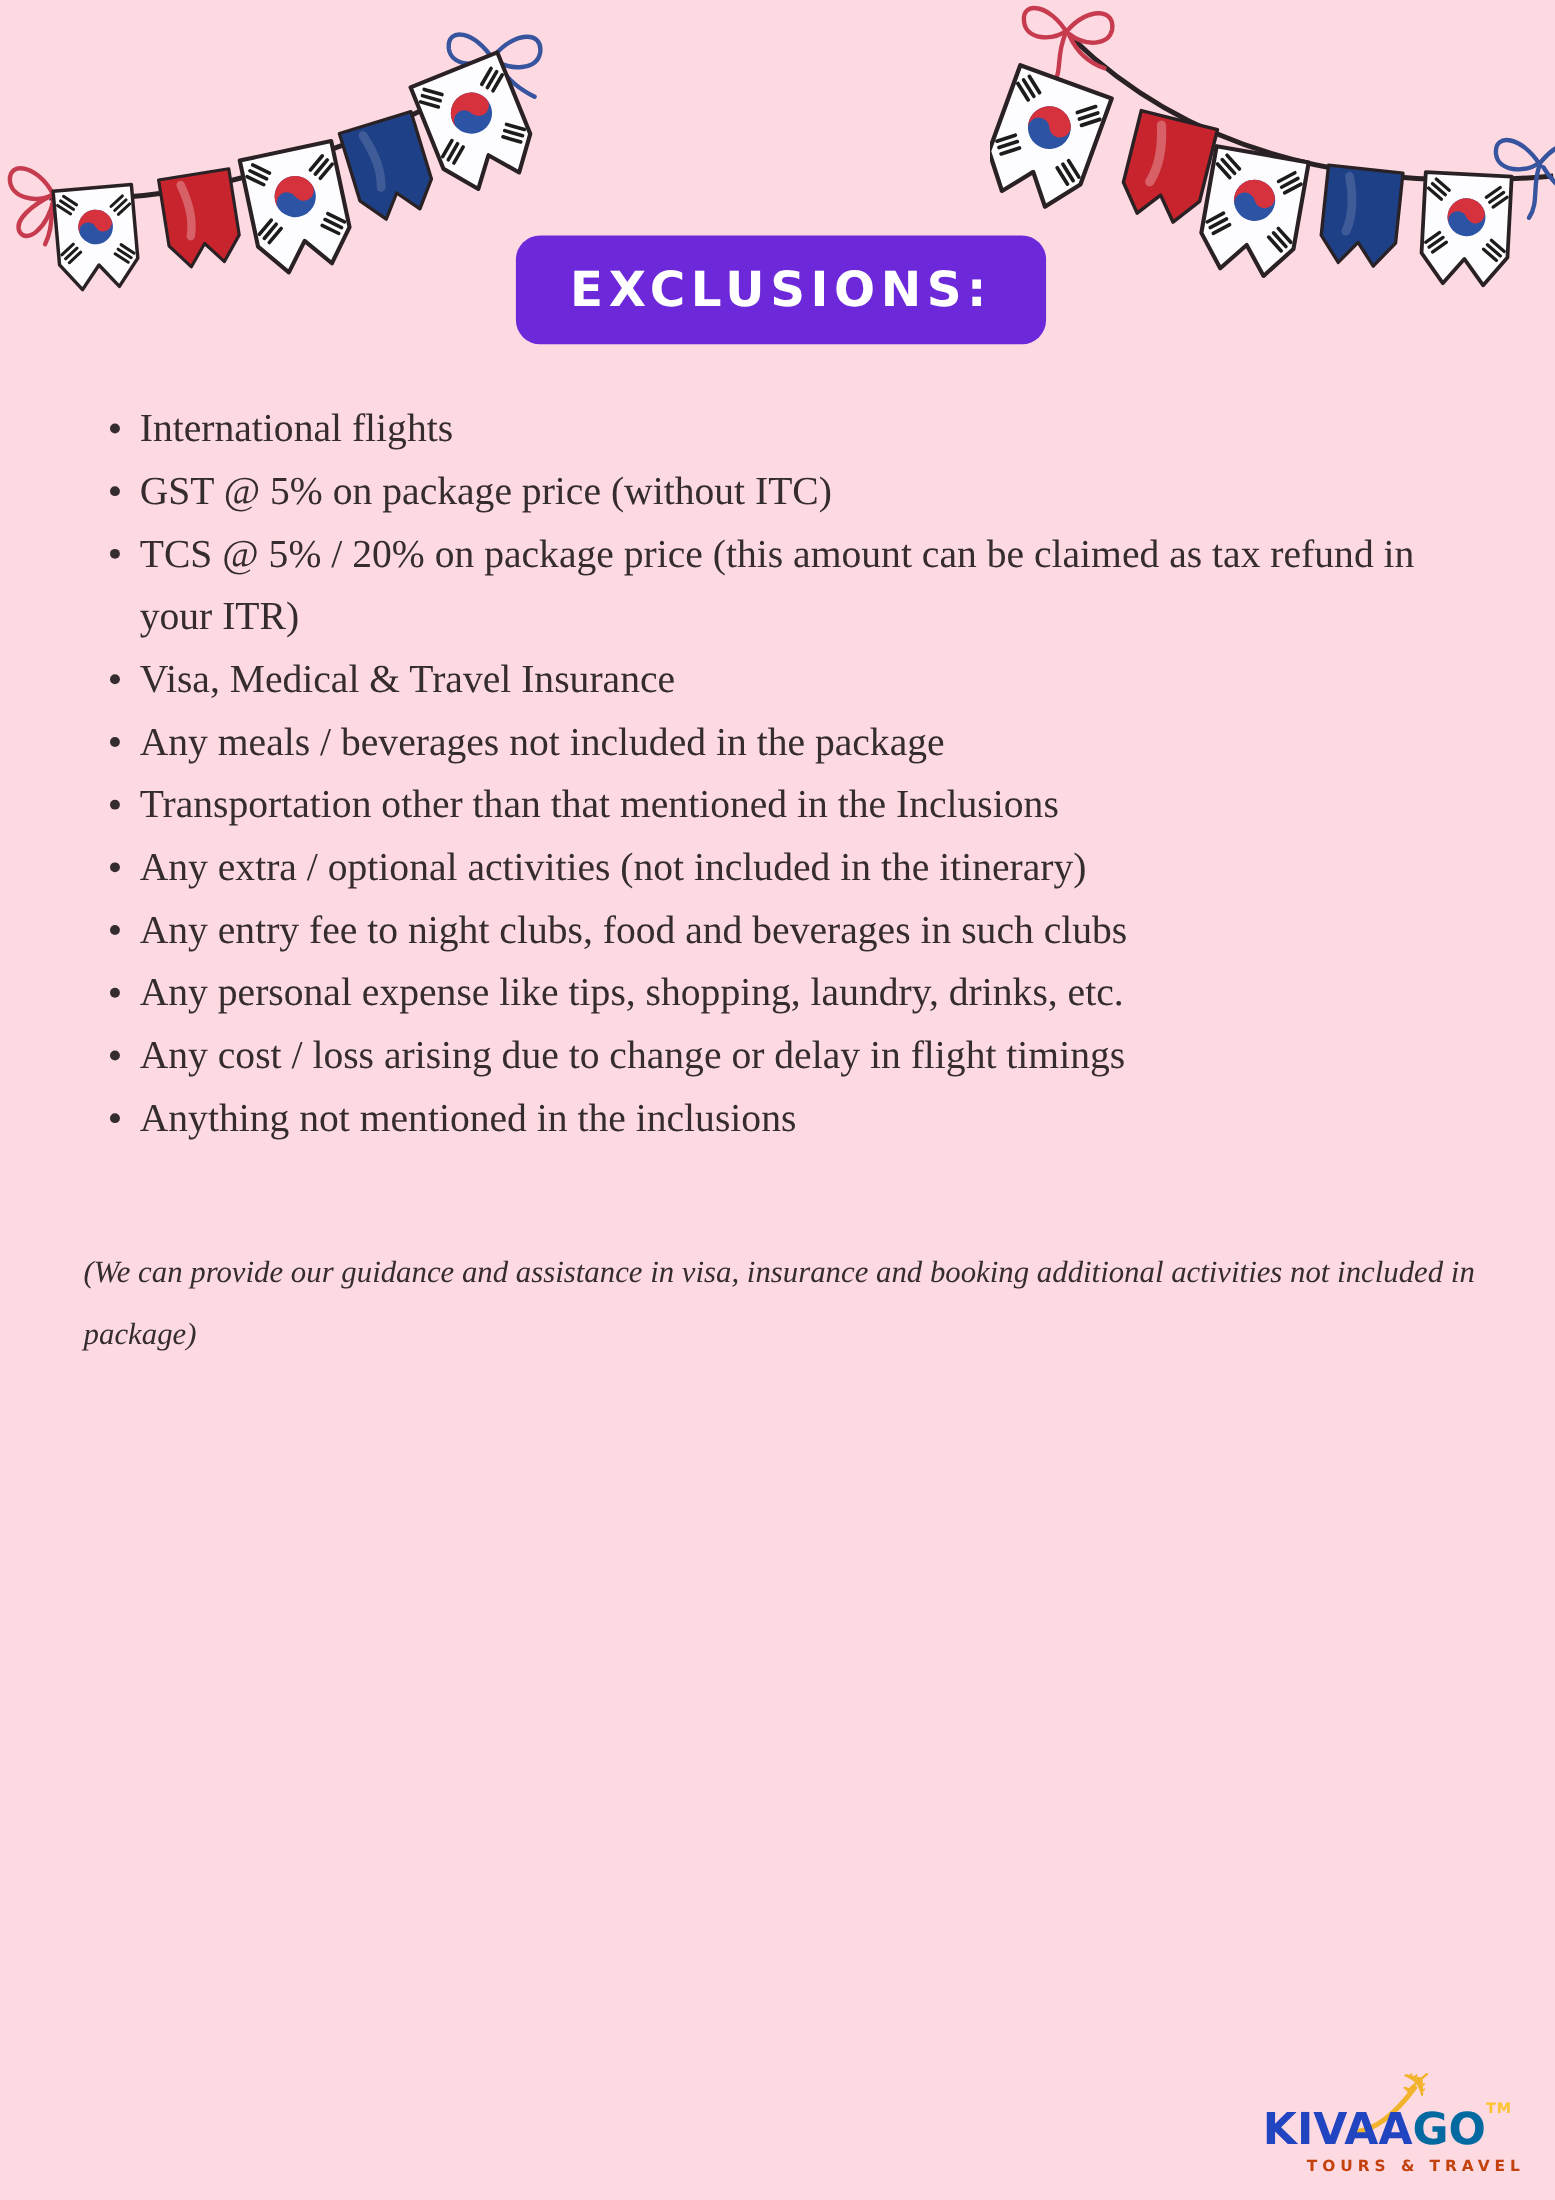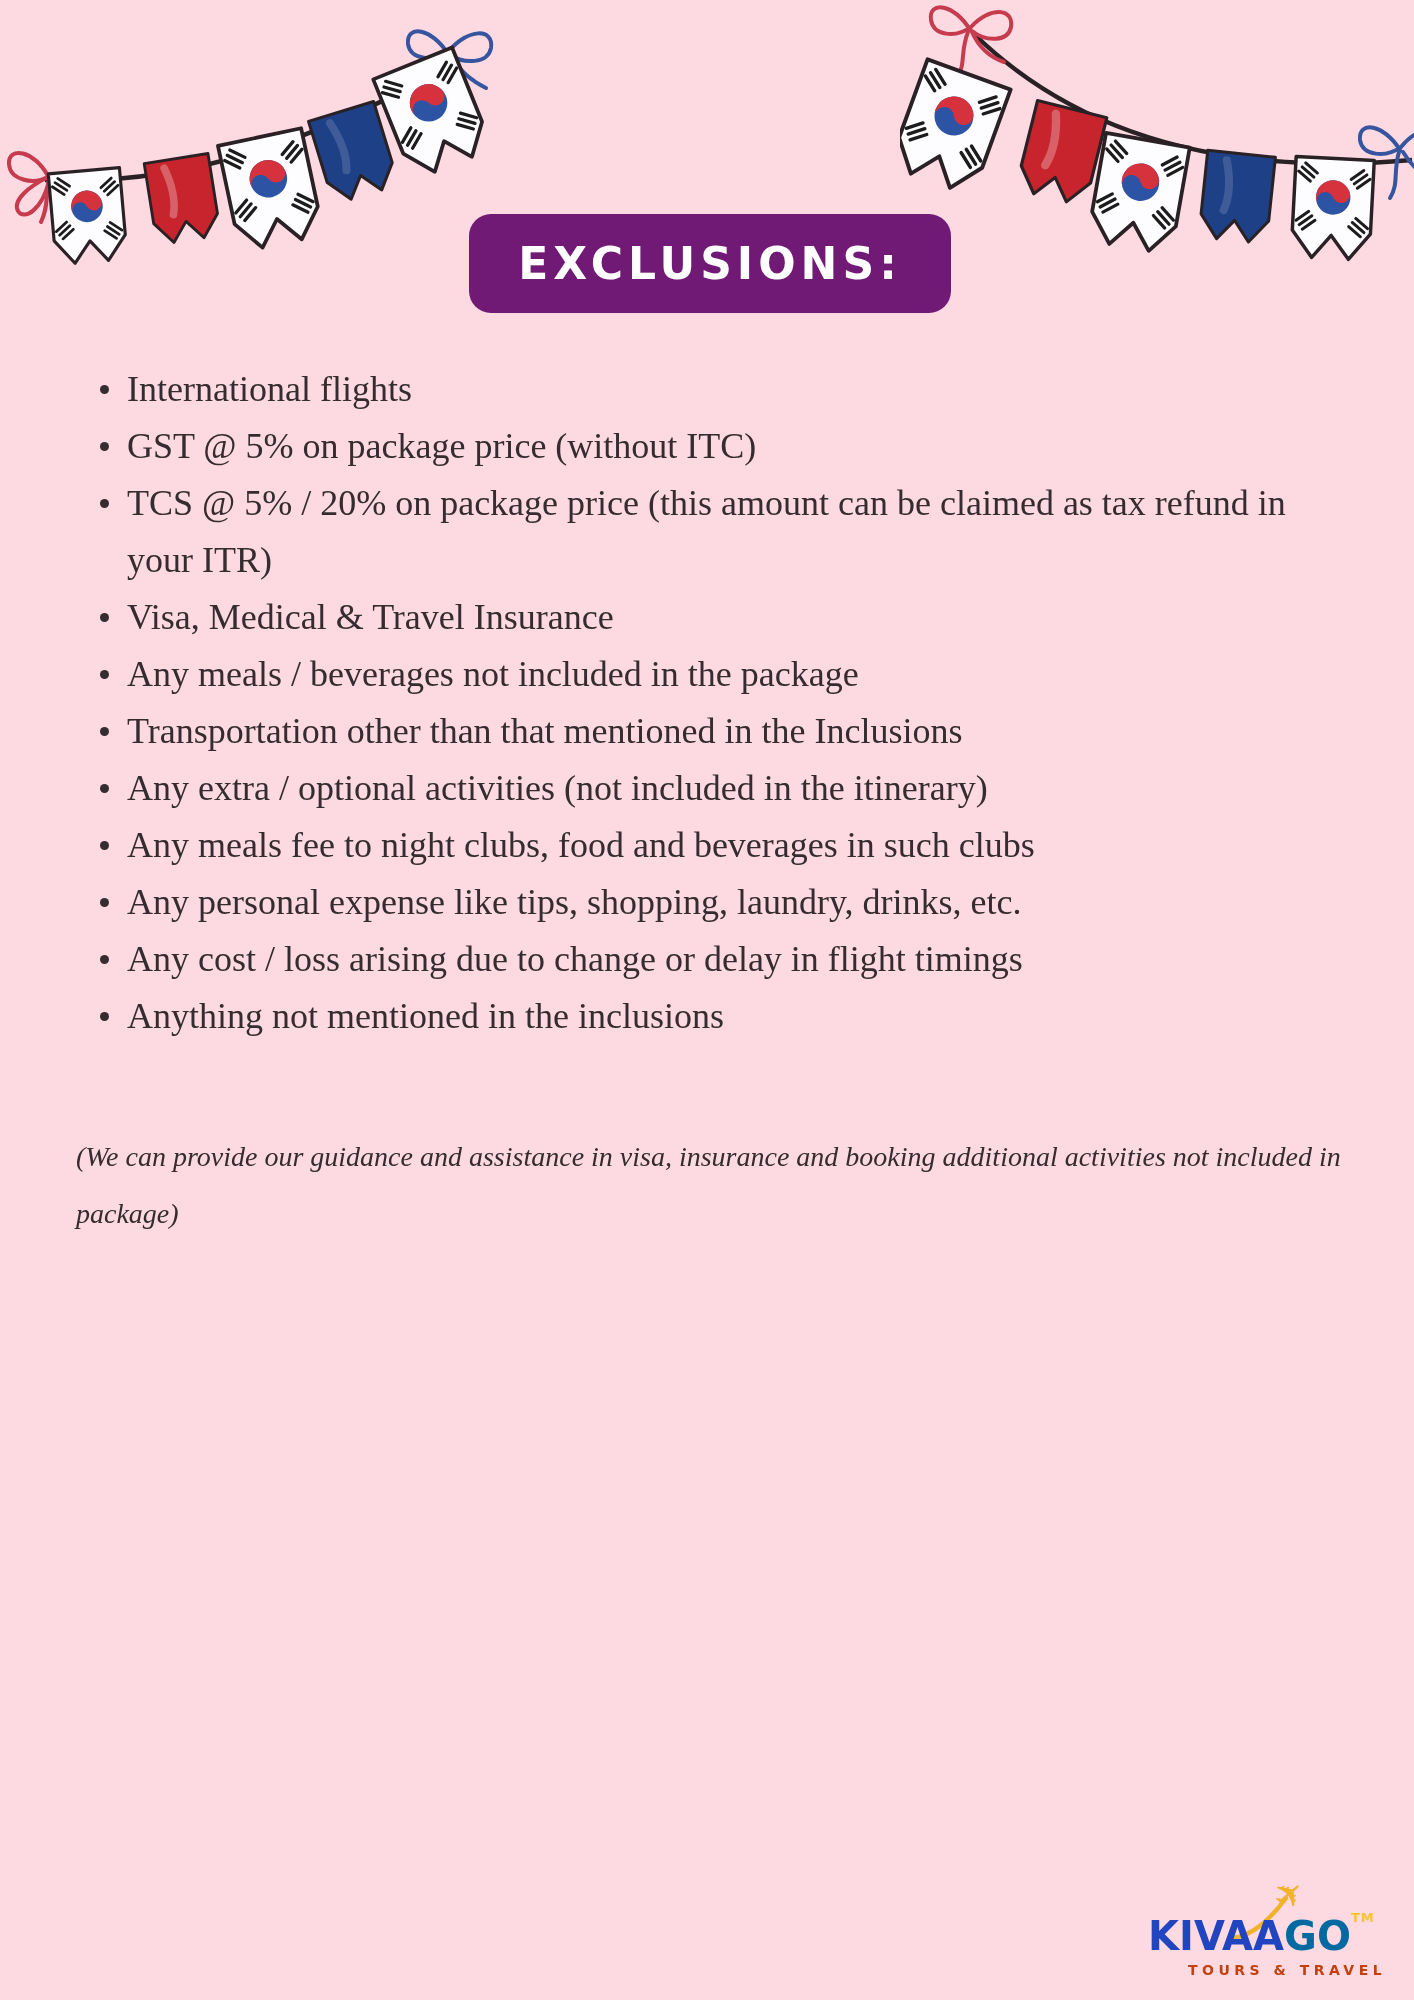--- a/index.html
+++ b/index.html
@@ -7,21 +7,21 @@
     width:1414px;height:2000px;position:relative;overflow:hidden;
     background:#fdd9e2;
     font-family:"Liberation Serif", serif;
   }
   .bunting{position:absolute;}
   .bunting-left{left:0;top:0;}
   .bunting-right{left:900px;top:0;}
 
   .banner{
     position:absolute;left:469px;top:214px;width:482px;height:99px;
-    background:#701a75;border-radius:22px;
+    background:#6d28d9;border-radius:22px;
     display:flex;align-items:center;justify-content:center;
   }
   .banner-text{
     color:#ffffff;font-family:"DejaVu Sans", sans-serif;font-weight:700;
     font-size:44px;letter-spacing:5px;
   }
 
   .exclusion-list{
     position:absolute;left:98px;top:361px;width:1262px;
     margin:0;padding:0;list-style:none;
@@ -140,21 +140,21 @@
 </div>
 
 <ul class="exclusion-list">
     <li>International flights</li>
     <li>GST @ 5% on package price (without ITC)</li>
     <li>TCS @ 5% / 20% on package price (this amount can be claimed as tax refund in your ITR)</li>
     <li>Visa, Medical &amp; Travel Insurance</li>
     <li>Any meals / beverages not included in the package</li>
     <li>Transportation other than that mentioned in the Inclusions</li>
     <li>Any extra / optional activities (not included in the itinerary)</li>
-    <li>Any meals fee to night clubs, food and beverages in such clubs</li>
+    <li>Any entry fee to night clubs, food and beverages in such clubs</li>
     <li>Any personal expense like tips, shopping, laundry, drinks, etc.</li>
     <li>Any cost / loss arising due to change or delay in flight timings</li>
     <li>Anything not mentioned in the inclusions</li>
   </ul>
 
 <p class="note">(We can provide our guidance and assistance in visa, insurance and booking additional activities not included in package)</p>
 
 <div class="logo">
   <span class="logo-plane">✈</span>
   <svg class="logo-swoosh" width="62" height="48" viewBox="0 0 62 48">

